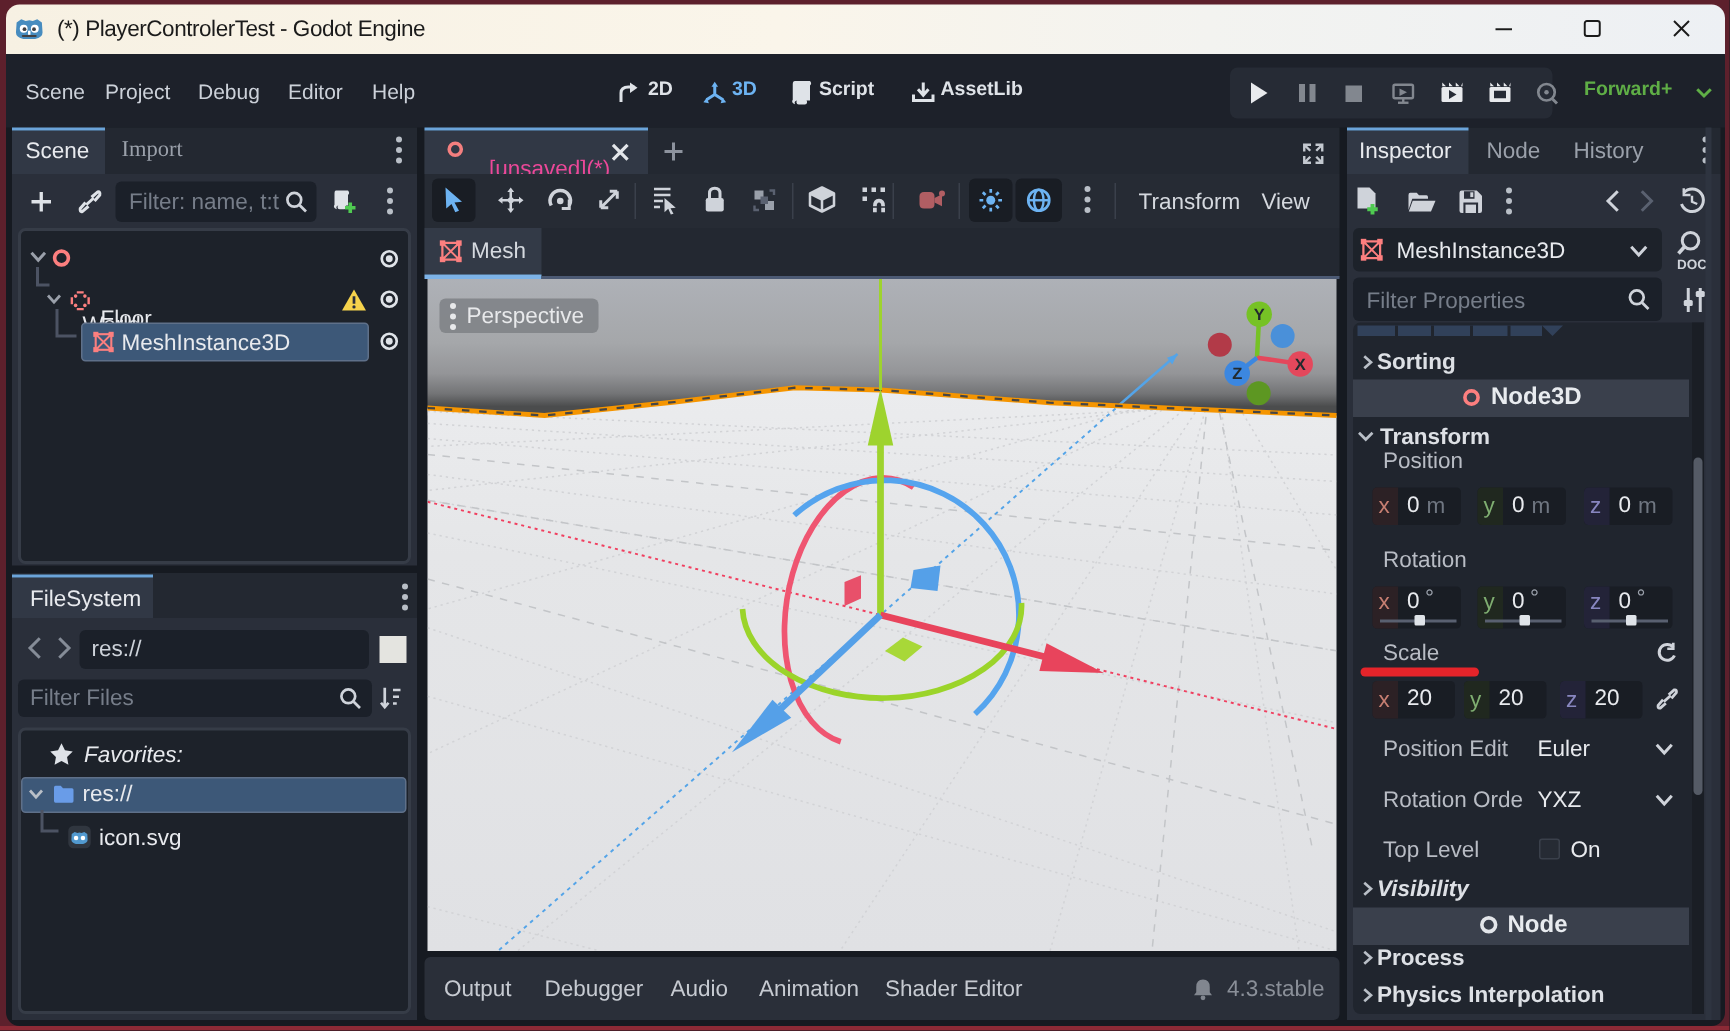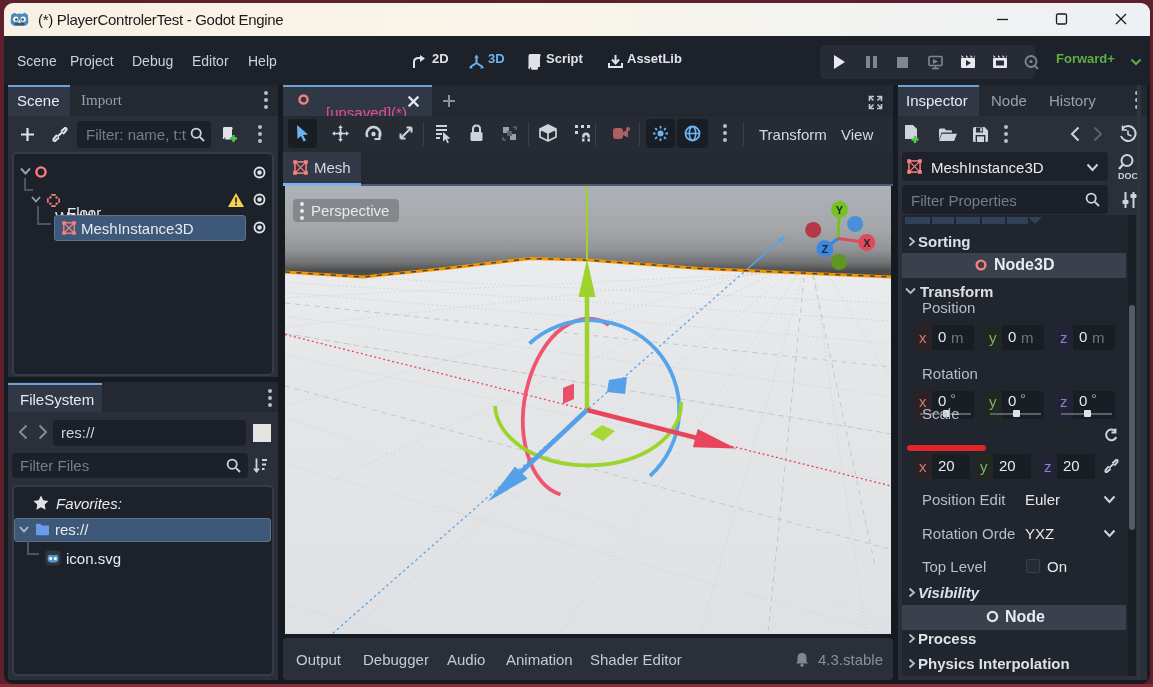--- a/index.html
+++ b/index.html
@@ -663,21 +663,21 @@
 <span class="dimtxt" style="left:1060px; top:393px; color:#8886c0;">z</span>
 <span class="treetxt" style="left:938px; top:392px;">0</span><span class="dimtxt" style="left:950px; top:390px; color:#9aa0aa;">°</span>
 <span class="treetxt" style="left:1008px; top:392px;">0</span><span class="dimtxt" style="left:1020px; top:390px; color:#9aa0aa;">°</span>
 <span class="treetxt" style="left:1079px; top:392px;">0</span><span class="dimtxt" style="left:1091px; top:390px; color:#9aa0aa;">°</span>
 <div class="abs" style="left:920px; top:413px; width:51px; height:2px; background:#596070;"></div>
 <div class="abs" style="left:990px; top:413px; width:51px; height:2px; background:#596070;"></div>
 <div class="abs" style="left:1061px; top:413px; width:51px; height:2px; background:#596070;"></div>
 <div class="abs" style="left:943px; top:410px; width:7px; height:7px; background:#dfe3e8; border-radius:1px;"></div>
 <div class="abs" style="left:1013px; top:410px; width:7px; height:7px; background:#dfe3e8; border-radius:1px;"></div>
 <div class="abs" style="left:1084px; top:410px; width:7px; height:7px; background:#dfe3e8; border-radius:1px;"></div>
-<span class="dimtxt" style="left:922px; top:405px; color:#b8bcc4;">Scale</span>
+<span class="dimtxt" style="left:922px; top:427px; color:#b8bcc4;">Scale</span>
 <svg style="left:1104px; top:428px;" width="14" height="14" viewBox="0 0 14 14">
   <path d="M11.5 3.5 A 5.3 5.3 0 1 0 12.3 9" fill="none" stroke="#cfd3da" stroke-width="2"></path>
   <path d="M11.5 0.5 L11.5 4.5 L7.5 4.5" fill="none" stroke="#cfd3da" stroke-width="1.8"></path>
 </svg>
 <div class="abs" style="left:907px; top:445px; width:79px; height:6px; background:#e5242a; border-radius:3px;"></div>
 
 <div class="abs" style="left:915px; top:454px; width:55px; height:25px; background:#191d24; border-radius:3px;"></div>
 <div class="abs" style="left:976px; top:454px; width:55px; height:25px; background:#191d24; border-radius:3px;"></div>
 <div class="abs" style="left:1040px; top:454px; width:55px; height:25px; background:#191d24; border-radius:3px;"></div>
 <div class="abs" style="left:915px; top:454px; width:17px; height:25px; background:#2c2125; border-radius:3px 0 0 3px;"></div>

